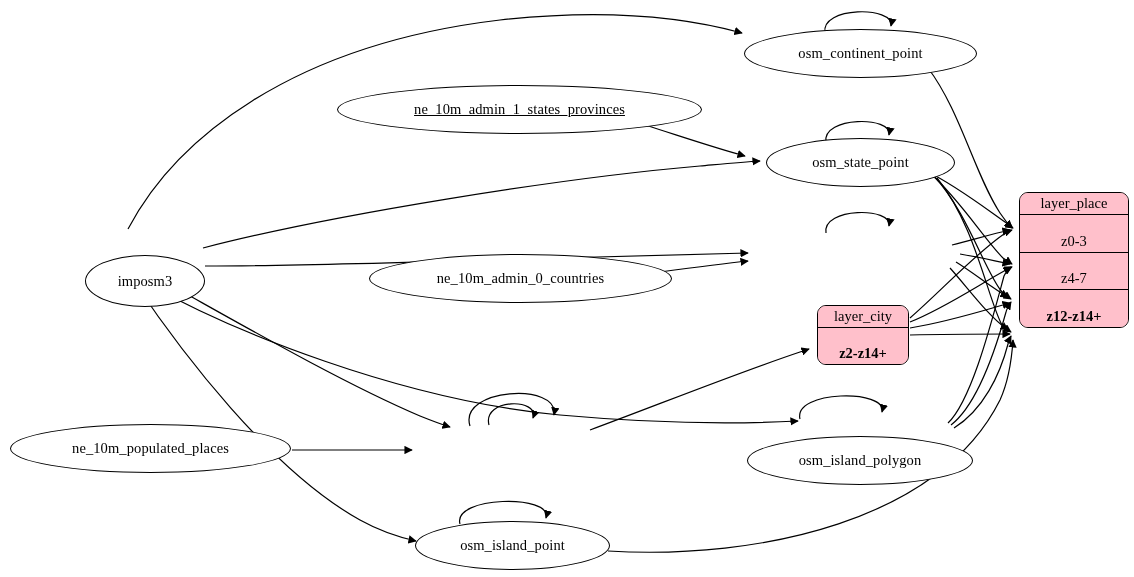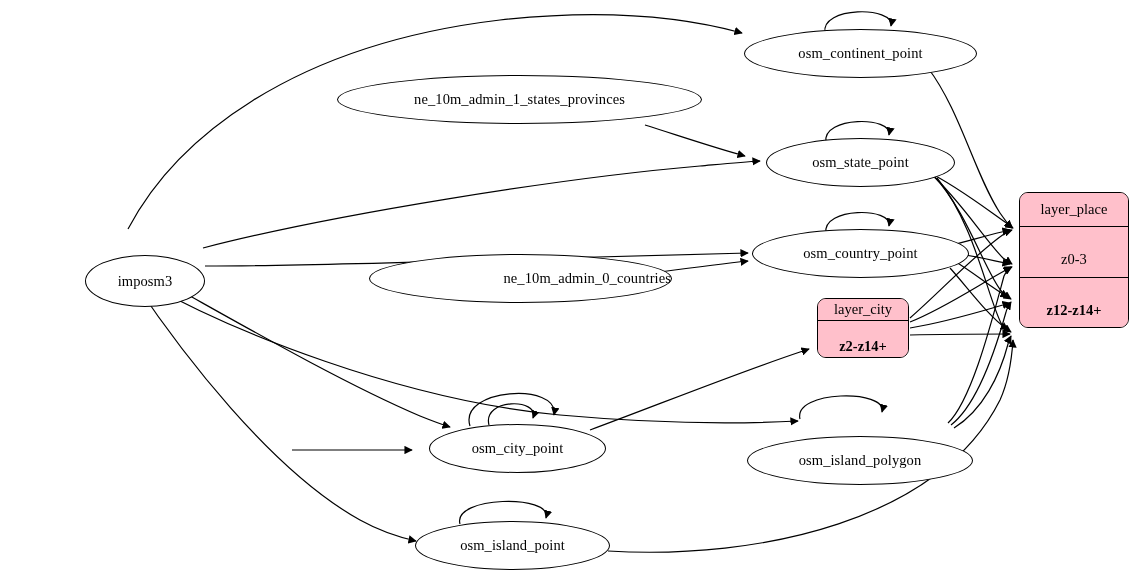--- a/index.html
+++ b/index.html
@@ -128,57 +128,55 @@
 
       <path d="M 590 430 C 660 404 740 372 800 352 C 803 351 806 350 809 349"></path>
 
     </g>
   </svg>
 
   <div class="ellipse-node" style="left:85px; top:255px; width:120px; height:52px;">
     <span class="nlabel">imposm3</span>
   </div>
 
-  <div class="ellipse-node" style="left:337px; top:75px; width:365px; height:49px;">
+  <div class="ellipse-node" style="left:337px; top:85px; width:365px; height:49px;text-decoration:underline;">
     <span class="nlabel">ne_10m_admin_1_states_provinces</span>
   </div>
 
-  <div class="ellipse-node" style="left:369px; top:254px; width:303px; height:49px;justify-content:flex-end;">
+  <div class="ellipse-node" style="left:369px; top:254px; width:303px; height:49px;">
     <span class="nlabel">ne_10m_admin_0_countries</span>
   </div>
 
+  <div class="ellipse-node" style="left:10px; top:424px; width:281px; height:49px;">
+    <span class="nlabel">ne_10m_populated_places</span>
+  </div>
 
   <div class="ellipse-node" style="left:744px; top:29px; width:233px; height:49px;">
     <span class="nlabel">osm_continent_point</span>
   </div>
 
   <div class="ellipse-node" style="left:766px; top:138px; width:189px; height:49px;text-align:right;">
     <span class="nlabel">osm_state_point</span>
   </div>
 
-  <div class="ellipse-node" style="left:752px; top:229px; width:217px; height:49px;">
-    <span class="nlabel">osm_country_point</span>
-  </div>
 
-  <div class="ellipse-node" style="left:429px; top:424px; width:177px; height:49px;">
-    <span class="nlabel">osm_city_point</span>
-  </div>
 
   <div class="ellipse-node" style="left:415px; top:521px; width:195px; height:49px;">
     <span class="nlabel">osm_island_point</span>
   </div>
 
   <div class="ellipse-node" style="left:747px; top:436px; width:226px; height:49px;">
     <span class="nlabel">osm_island_polygon</span>
   </div>
 
   <div class="record-node" style="left:1019px; top:192px; width:110px; height:136px;">
     <div class="cell">layer_place</div>
     <div class="cell">z0-3</div>
+    <div class="cell">z4-7</div>
     <div class="cell">z12-z14+</div>
   </div>
 
-  <div class="record-node" style="left:817px; top:298px; width:92px; height:60px;">
+  <div class="record-node" style="left:817px; top:305px; width:92px; height:60px;">
     <div class="cell">layer_city</div>
     <div class="cell">z2-z14+</div>
   </div>
 
 </div>
 
 </body></html>

